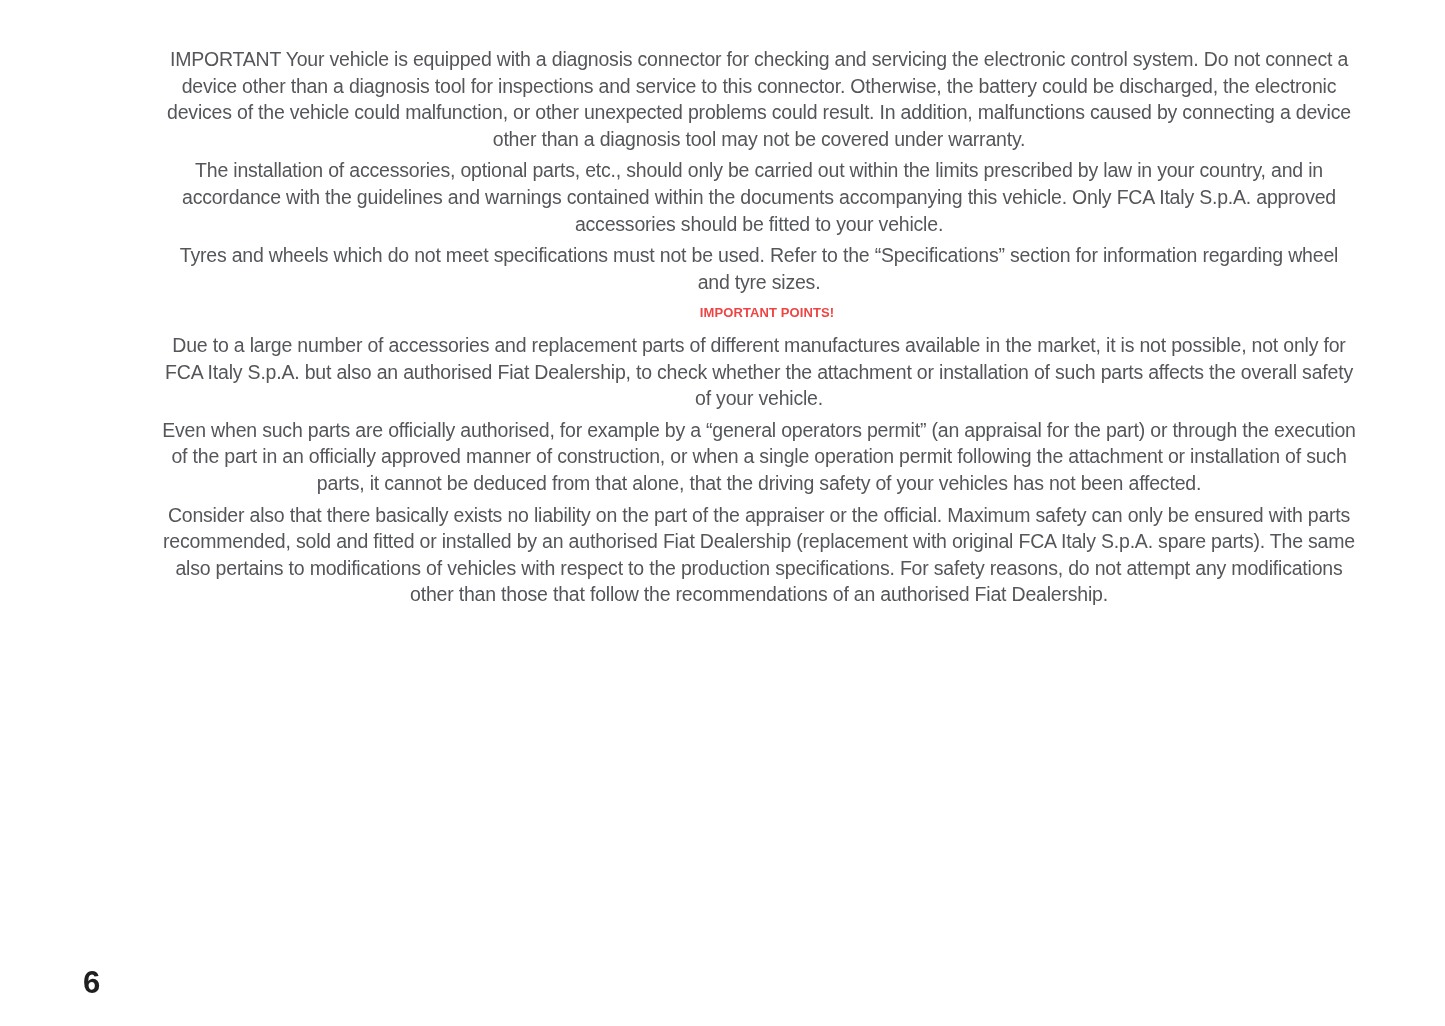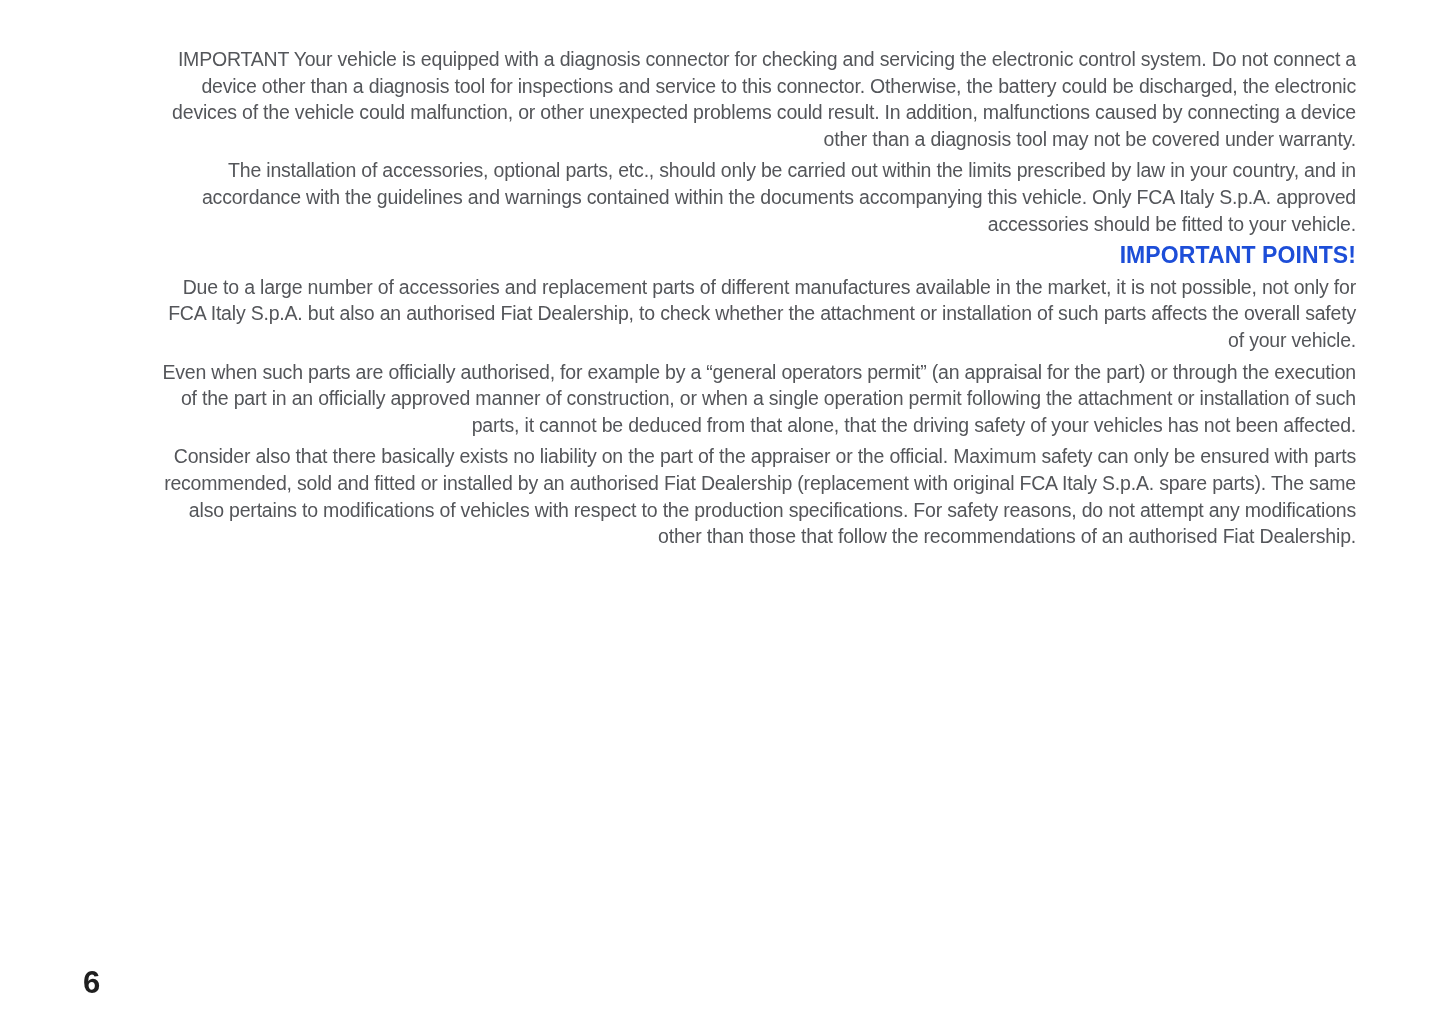--- a/index.html
+++ b/index.html
@@ -21,49 +21,50 @@
   }
   .content {
     position: absolute;
     left: 162px;
     top: 46px;
     width: 1194px;
     color: #54565a;
     font-size: 19.5px;
     line-height: 26.6px;
     letter-spacing: -0.2px;
-    text-align: right;
+    text-align: center;
   }
   .content p {
     margin: 0 0 5px 0;
   }
   .content h2 {
     margin: 2px 0 5px 16px;
-    font-size: 23px;
+    font-size: 13px;
     line-height: 26.6px;
     font-weight: bold;
-    color: #1d4ed8;
+    color: #ef4444;
     letter-spacing: 0.1px;
   }
   .page-number {
     position: absolute;
     left: 83px;
     top: 965px;
     font-size: 31px;
     font-weight: bold;
     color: #1f1f1f;
     line-height: 36px;
   }
 </style>
 </head>
 <body>
 
 <div class="page">
   <div class="content">
     <p>IMPORTANT Your vehicle is equipped with a diagnosis connector for checking and servicing the electronic control system. Do not connect a device other than a diagnosis tool for inspections and service to this connector. Otherwise, the battery could be discharged, the electronic devices of the vehicle could malfunction, or other unexpected problems could result. In addition, malfunctions caused by connecting a device other than a diagnosis tool may not be covered under warranty.</p>
     <p>The installation of accessories, optional parts, etc., should only be carried out within the limits prescribed by law in your country, and in accordance with the guidelines and warnings contained within the documents accompanying this vehicle. Only FCA Italy S.p.A. approved accessories should be fitted to your vehicle.</p>
+    <p>Tyres and wheels which do not meet specifications must not be used. Refer to the “Specifications” section for information regarding wheel and tyre sizes.</p>
     <h2>IMPORTANT POINTS!</h2>
     <p>Due to a large number of accessories and replacement parts of different manufactures available in the market, it is not possible, not only for FCA Italy S.p.A. but also an authorised Fiat Dealership, to check whether the attachment or installation of such parts affects the overall safety of your vehicle.</p>
     <p>Even when such parts are officially authorised, for example by a “general operators permit” (an appraisal for the part) or through the execution of the part in an officially approved manner of construction, or when a single operation permit following the attachment or installation of such parts, it cannot be deduced from that alone, that the driving safety of your vehicles has not been affected.</p>
     <p>Consider also that there basically exists no liability on the part of the appraiser or the official. Maximum safety can only be ensured with parts recommended, sold and fitted or installed by an authorised Fiat Dealership (replacement with original FCA Italy S.p.A. spare parts). The same also pertains to modifications of vehicles with respect to the production specifications. For safety reasons, do not attempt any modifications other than those that follow the recommendations of an authorised Fiat Dealership.</p>
   </div>
   <div class="page-number">6</div>
 </div>
 
 </body></html>

